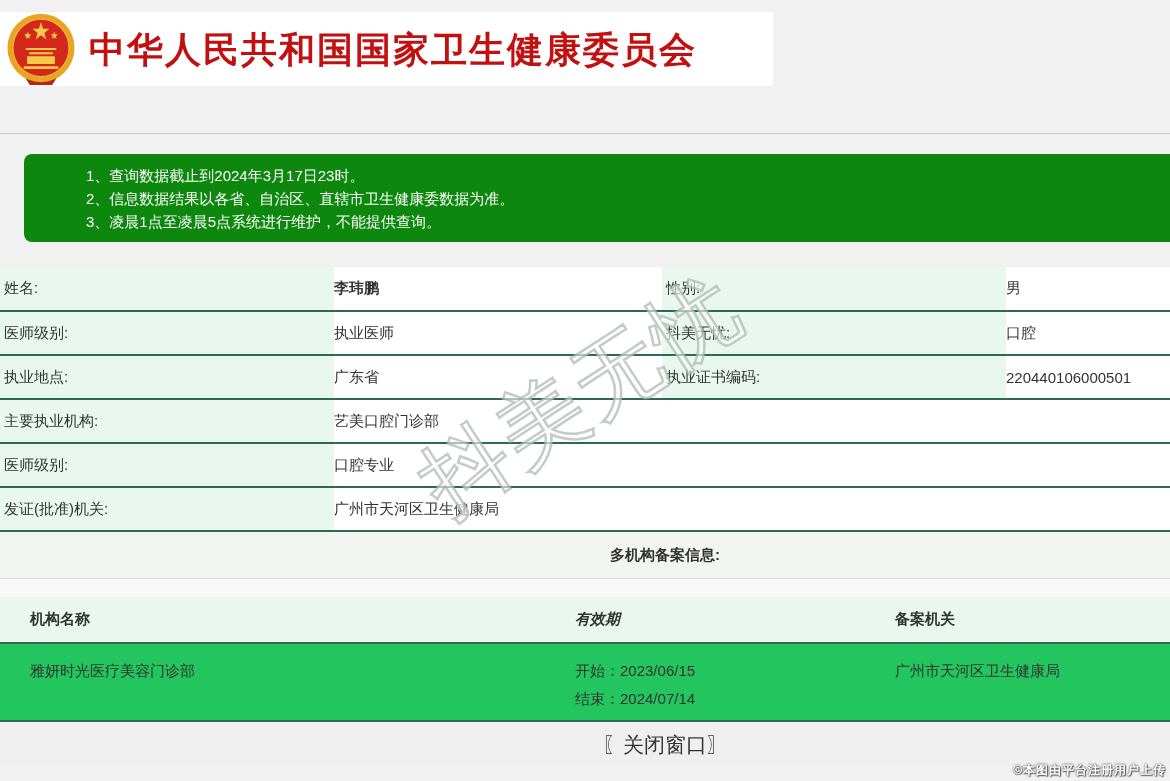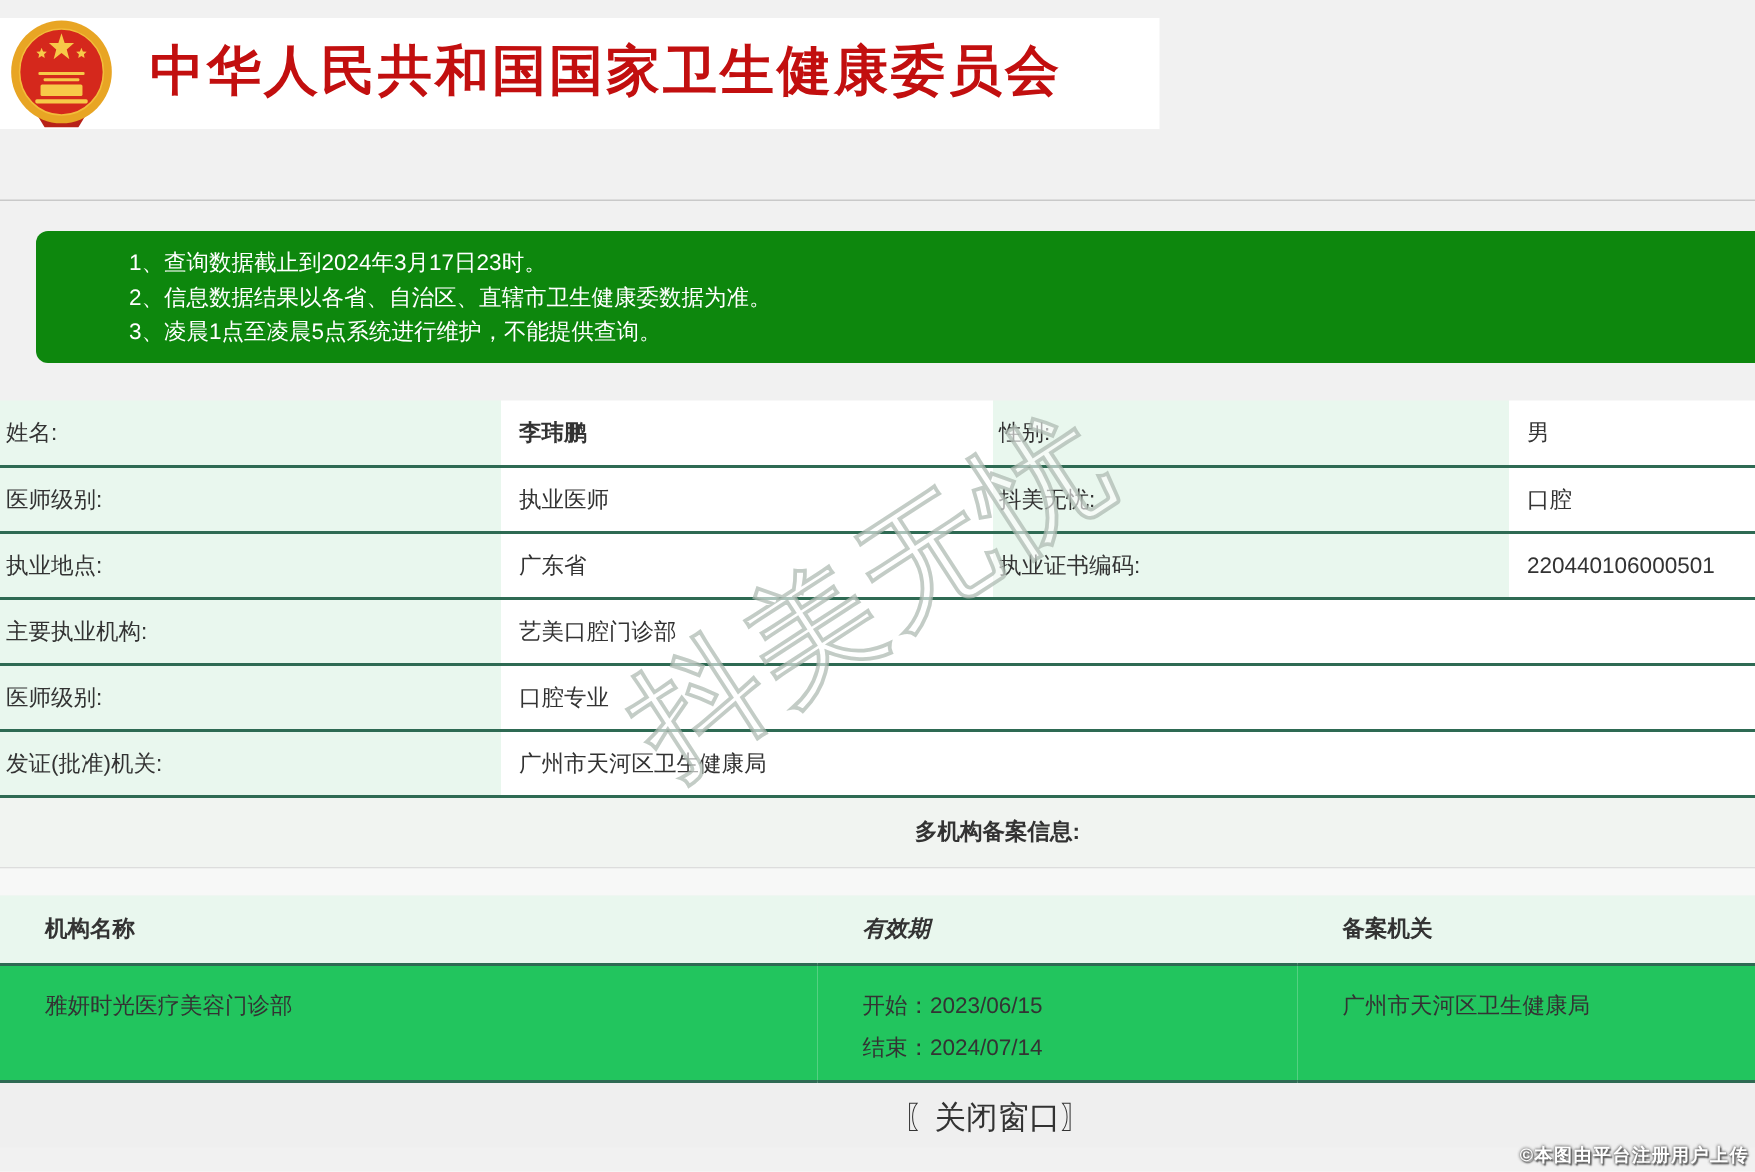--- a/index.html
+++ b/index.html
@@ -18,21 +18,21 @@
     background:var(--page-bg);
   }
   .page-inner{width:1330px;padding-top:12px;}
 
   
   .banner{
     width:773px;height:74px;background:#ffffff;
     display:flex;align-items:center;padding-left:6px;
   }
   .emblem{width:70px;height:72px;flex:0 0 auto;}
-  .titles{margin-left:24px;padding-top:2px;font-family:Liberation Mono, monospace;}
+  .titles{margin-left:13px;padding-top:2px;}
   .title-cn{
     font-size:36px;font-weight:bold;color:var(--title-red);
     letter-spacing:2px;line-height:1.05;white-space:nowrap;
   }
   .title-en{
     font-size:13px;font-weight:bold;color:var(--title-red);
     letter-spacing:1.6px;word-spacing:5px;margin-top:5px;white-space:nowrap;
   }
   .gap-under-banner{height:48px;border-bottom:1px solid #c9c9c9;width:1170px;}
 
@@ -41,21 +41,21 @@
     margin:20px 24px 0 24px;height:88px;border-radius:8px;
     background:var(--notice-green);color:#ffffff;
     padding:10px 0 0 62px;font-size:15px;line-height:23px;
   }
 
   
   table{border-collapse:collapse;table-layout:fixed;}
   .info-table{width:1330px;margin-top:25px;font-size:15px;color:#333;}
   .info-table td{
     height:44px;border-bottom:2px solid var(--row-line-green);
-    background:#ffffff;padding-left:12px;vertical-align:middle;
+    background:#ffffff;vertical-align:middle;
   }
   .info-table td.lbl{
     background:var(--label-mint);font-weight:normal;padding-left:4px;
   }
   .info-table .c1{width:334px;} .info-table .c2{width:328px;}
   .info-table .c3{width:344px;} .info-table .c4{width:324px;}
   .val-bold{font-weight:bold;}
 
   
   .section-title{

